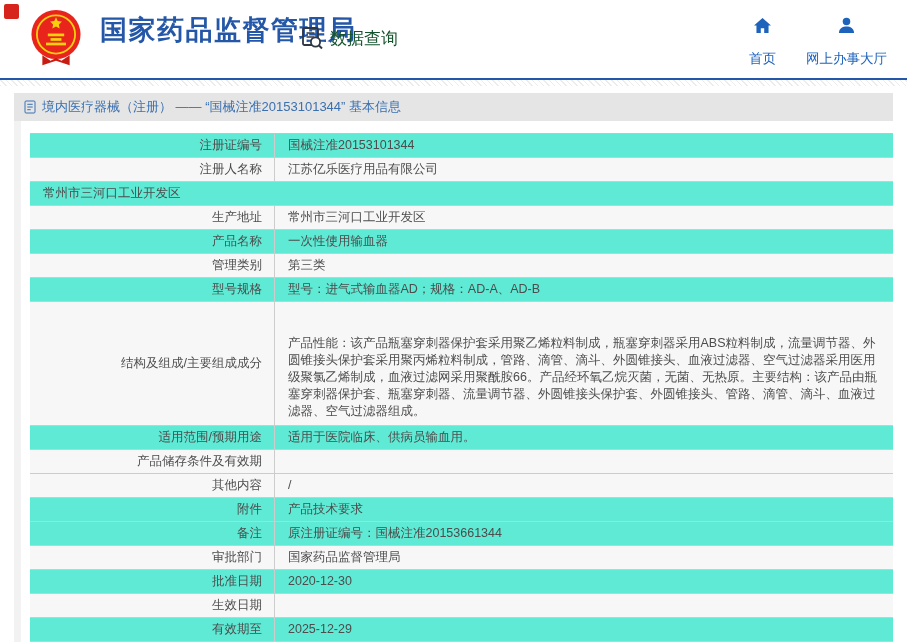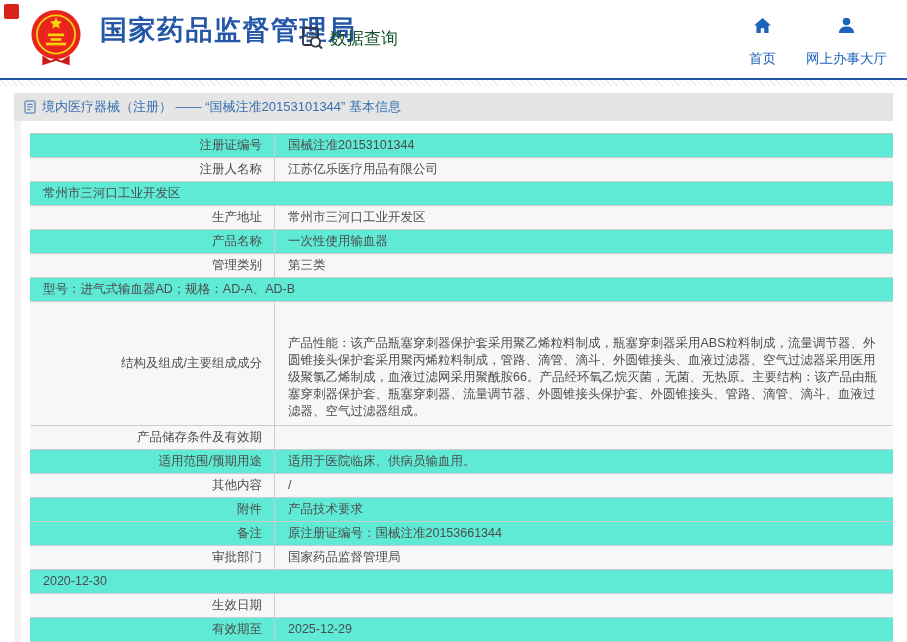--- a/index.html
+++ b/index.html
@@ -125,51 +125,53 @@
   </div>
   <div class="row">
     <div class="cell-label">产品名称</div>
     <div class="cell-value">一次性使用输血器</div>
   </div>
   <div class="row alt">
     <div class="cell-label">管理类别</div>
     <div class="cell-value">第三类</div>
   </div>
   <div class="row">
+    <div class="cell-label">型号规格</div>
     <div class="cell-value">型号：进气式输血器AD；规格：AD-A、AD-B</div>
   </div>
   <div class="row alt">
     <div class="cell-label">结构及组成/主要组成成分</div>
     <div class="cell-value long">产品性能：该产品瓶塞穿刺器保护套采用聚乙烯粒料制成，瓶塞穿刺器采用ABS粒料制成，流量调节器、外圆锥接头保护套采用聚丙烯粒料制成，管路、滴管、滴斗、外圆锥接头、血液过滤器、空气过滤器采用医用级聚氯乙烯制成，血液过滤网采用聚酰胺66。产品经环氧乙烷灭菌，无菌、无热原。主要结构：该产品由瓶塞穿刺器保护套、瓶塞穿刺器、流量调节器、外圆锥接头保护套、外圆锥接头、管路、滴管、滴斗、血液过滤器、空气过滤器组成。</div>
   </div>
+  <div class="row">
+    <div class="cell-label">适用范围/预期用途</div>
+    <div class="cell-value">适用于医院临床、供病员输血用。</div>
+  </div>
   <div class="row alt">
     <div class="cell-label">产品储存条件及有效期</div>
     <div class="cell-value"></div>
-  </div>
-  <div class="row">
-    <div class="cell-label">适用范围/预期用途</div>
-    <div class="cell-value">适用于医院临床、供病员输血用。</div>
   </div>
   <div class="row alt">
     <div class="cell-label">其他内容</div>
     <div class="cell-value">/</div>
   </div>
   <div class="row">
     <div class="cell-label">附件</div>
     <div class="cell-value">产品技术要求</div>
   </div>
   <div class="row">
     <div class="cell-label">备注</div>
     <div class="cell-value">原注册证编号：国械注准20153661344</div>
   </div>
   <div class="row alt">
     <div class="cell-label">审批部门</div>
     <div class="cell-value">国家药品监督管理局</div>
   </div>
   <div class="row">
+    <div class="cell-label">批准日期</div>
     <div class="cell-value">2020-12-30</div>
   </div>
   <div class="row alt">
     <div class="cell-label">生效日期</div>
     <div class="cell-value"></div>
   </div>
   <div class="row">
     <div class="cell-label">有效期至</div>
     <div class="cell-value">2025-12-29</div>
   </div>

